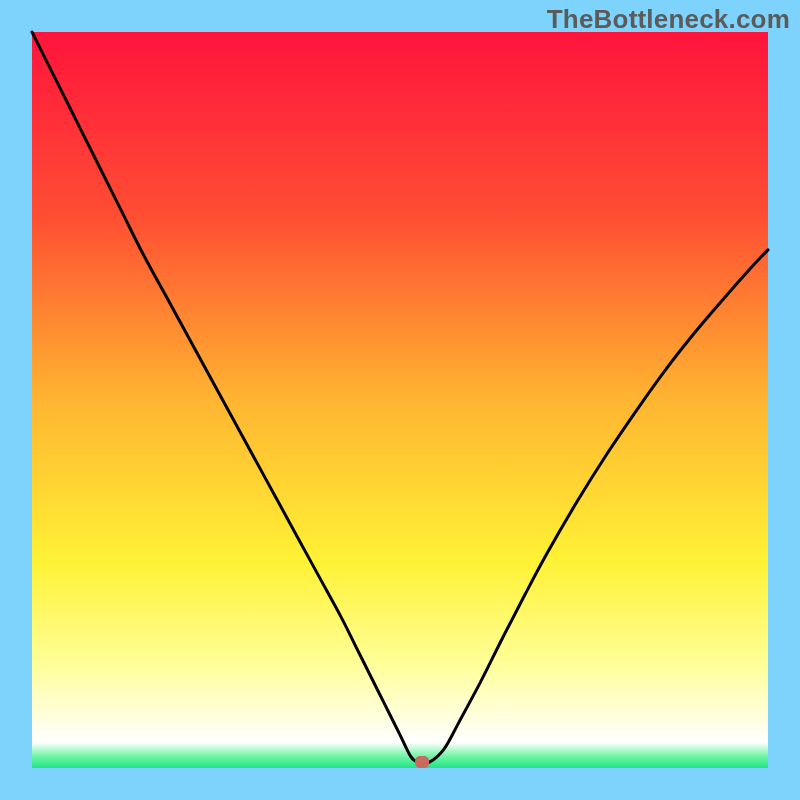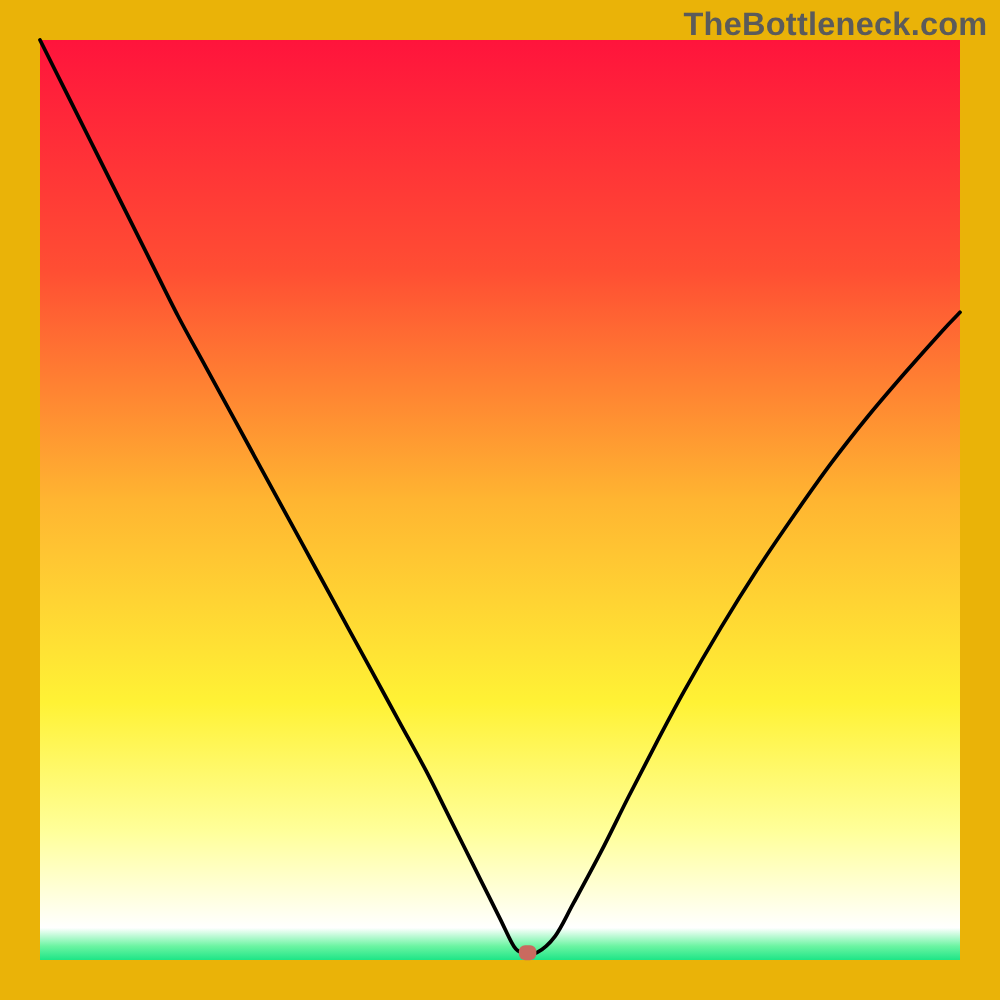--- a/index.html
+++ b/index.html
@@ -8,21 +8,21 @@
     width: 800px;
     height: 800px;
     background: #000;
     font-family: Arial, Helvetica, sans-serif;
     overflow: hidden;
   }
   .frame {
     position: relative;
     width: 800px;
     height: 800px;
-    background: #eab308;
+    background: #7dd3fc;
   }
   .watermark {
     position: absolute;
     top: 4px;
     right: 10px;
     color: #5b5b5b;
     font-size: 26px;
     font-weight: 600;
     letter-spacing: 0.2px;
     pointer-events: none;

